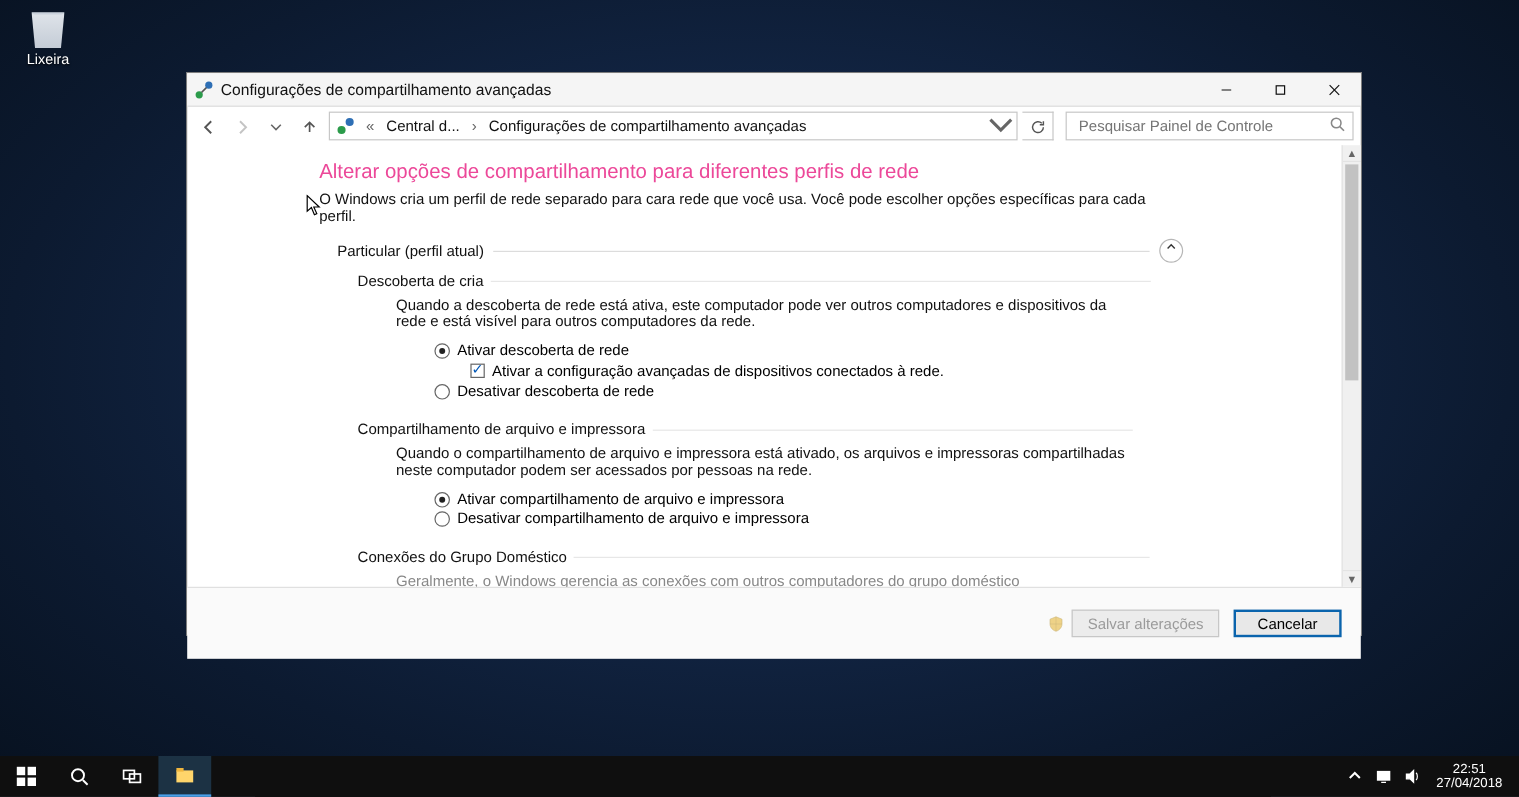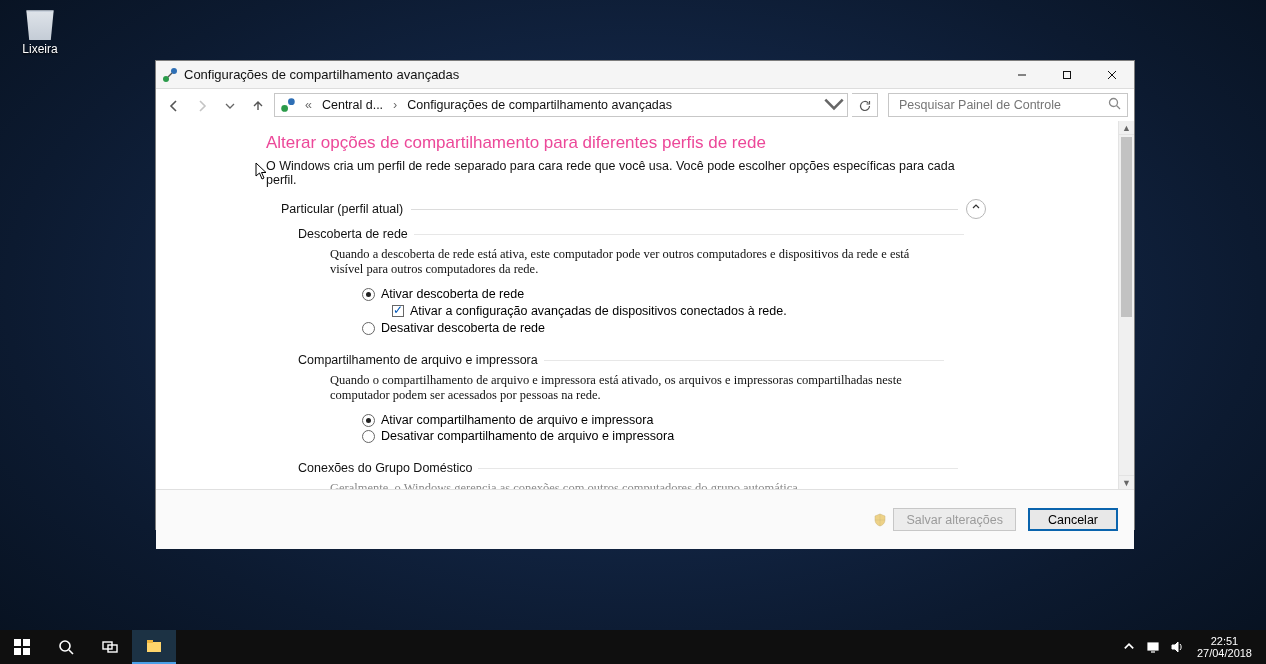--- a/index.html
+++ b/index.html
@@ -55,21 +55,21 @@
   h1.page-title { font-weight:400; color:#ec4899; font-size:17px; margin:0 0 6px; }
   .intro { color:#111; margin:0 0 12px; max-width:700px; }
   .section-hdr { display:flex; align-items:center; gap:8px; margin:0 0 8px;}
   .section-hdr .label { white-space:nowrap; color:#111;margin-left:15px; }
   .section-hdr .line { flex:1; height:1px; background:#dcdcdc; }
   .section-hdr .toggle { width:20px; height:20px; border:1px solid #b7b7b7; border-radius:50%; text-align:center; line-height:17px; font-size:10px; color:#333;}
 
   .sub-section { padding-left:32px; }
   .sub-title { margin:4px 0 6px; color:#111; }
   .sub-title .line { display:inline-block; height:1px; width:550px; background:#e7e7e7; margin-left:6px; vertical-align:middle;}
-  .explain { color:#111; margin:0 0 10px; padding-left:32px; max-width:640px;font-family:Liberation Serif, serif; }
+  .explain { color:#111; margin:0 0 10px; padding-left:32px; max-width:640px; }
   .opts { padding-left:64px; }
   .radio-row { display:flex; align-items:center; gap:6px; margin:2px 0; }
   .radio { width:13px; height:13px; border:1px solid #666; border-radius:50%; display:inline-block; position:relative; }
   .radio.checked::after { content:""; position:absolute; inset:3px; background:#222; border-radius:50%; }
   .check-row { display:flex; align-items:center; gap:6px; margin:3px 0 3px 30px;}
   .check { width:12px; height:12px; border:1px solid #666; display:inline-block; position:relative; }
   .check.checked::after { content:"✓"; position:absolute; left:0; top:-3px; font-size:12px; color:#0057b7; }
 
   .footer-bar { height:60px; border-top:1px solid #e0e0e0; display:flex; align-items:center; justify-content:flex-end; padding-right:16px; gap:12px; background:#fafafa;}
   .btn { height:23px; padding:0 12px; font:inherit; background:#e8e8e8; border:1px solid #a6a6a6;}
@@ -176,21 +176,21 @@
           <span class="line"></span>
           <span class="toggle">
             <svg width="10" height="10" viewBox="0 0 10 10">
                 <path d="M2 6 L5 3 L8 6" fill="none" stroke="#333" stroke-width="1.2"></path>
               </svg>
           </span>
         </div>
 
         <div class="sub-section">
           <div class="sub-title">
-            <span>Descoberta de rede</span><span class="line"></span>
+            <span>Descoberta de cria</span><span class="line"></span>
           </div>
           <p class="explain">Quando a descoberta de rede está ativa, este computador pode ver outros computadores e dispositivos da rede e está visível para outros computadores da rede.</p>
           <div class="opts">
             <div class="radio-row">
               <span class="radio checked"></span>
               <span>Ativar descoberta de rede</span>
             </div>
             <div class="check-row">
               <span class="check checked"></span>
               <span>Ativar a configuração avançadas de dispositivos conectados à rede.</span>
@@ -212,21 +212,21 @@
             </div>
             <div class="radio-row">
               <span class="radio"></span>
               <span>Desativar compartilhamento de arquivo e impressora</span>
             </div>
           </div>
 
           <div class="sub-title" style="margin-top:18px;">
             <span>Conexões do Grupo Doméstico</span><span class="line" style="width:480px"></span>
           </div>
-          <p class="explain" style="color:#888">Geralmente, o Windows gerencia as conexões com outros computadores do grupo automática</p>
+          <p class="explain" style="color:#888">Geralmente, o Windows gerencia as conexões com outros computadores do grupo doméstico</p>
         </div>
       </div>
     </div>
     <div class="vscroll">
       <div class="up">▲</div>
       <div class="thumb"></div>
       <div class="down">▼</div>
     </div>
   </div>
 

